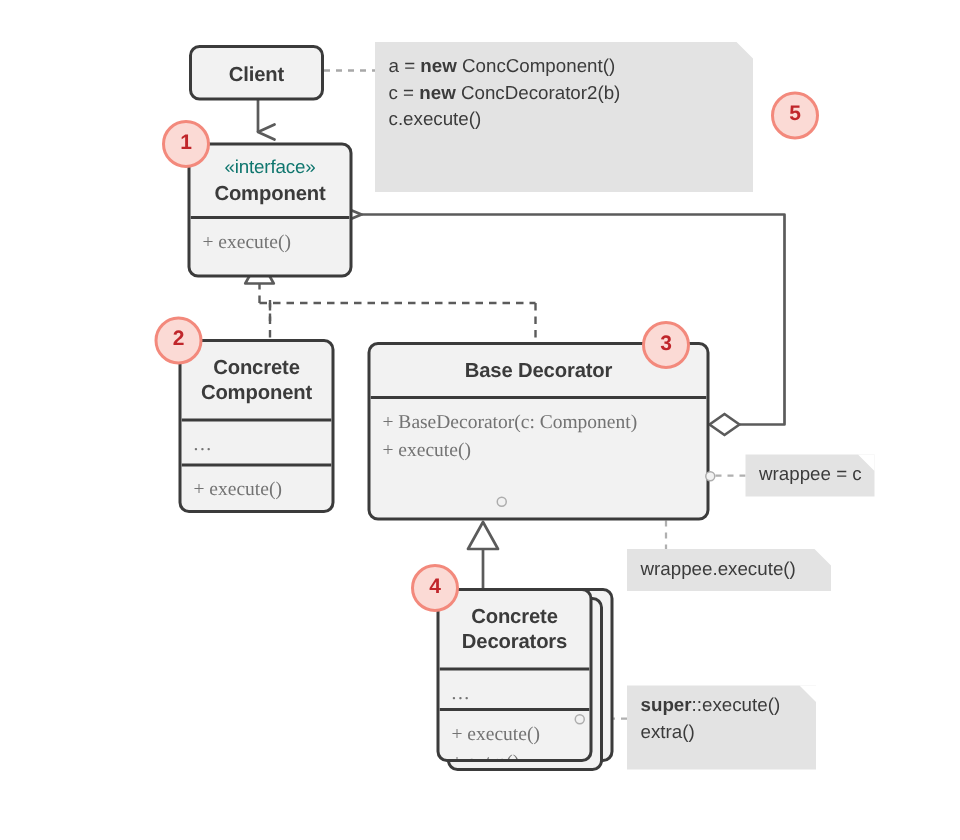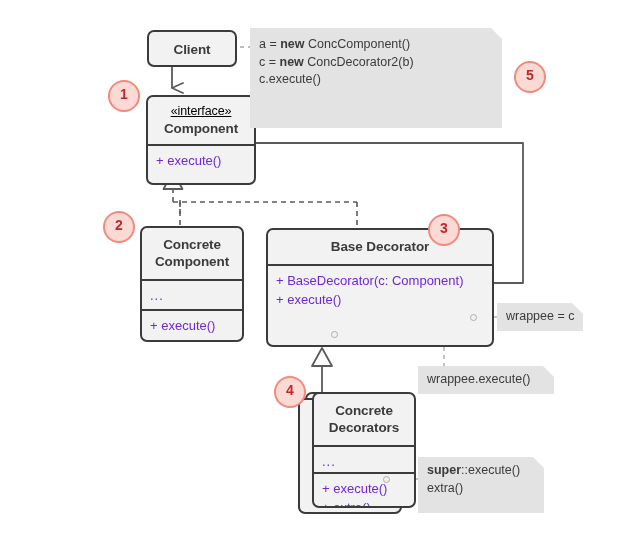--- a/index.html
+++ b/index.html
@@ -28,54 +28,53 @@
 
   
   .uml-box {
     position: absolute;
     box-sizing: border-box;
     background: #f2f2f2;
     border: 2.2px solid #3b3b3b;
     border-radius: 7px;
     overflow: hidden;
     z-index: 5;
-    margin-left: 21px;
   }
   .uml-title {
     box-sizing: border-box;
     text-align: center;
     font-weight: bold;
     font-size: 13.5px;
     color: #3b3b3b;
     line-height: 17px;
     padding: 7px 6px 8px 6px;
     letter-spacing: -0.1px;
   }
   .uml-stereo {
     display: block;
     font-weight: normal;
     font-size: 12.5px;
-    color: #000000;
+    color: #0f766e;
     line-height: 17px;
-    text-decoration: underline;
   }
   .uml-sec {
     box-sizing: border-box;
     border-top: 2.2px solid #3b3b3b;
     font-size: 13px;
     color: #3b3b3b;
     padding: 5px 8px 6px 8px;
     line-height: 17px;
     position: relative;
   }
   .uml-row {
     font-size: 13px;
-    color: #6d28d9;
+    color: #737373;
     line-height: 19px;
     white-space: nowrap;
+    font-family: Liberation Serif, serif;
   }
   .dots { letter-spacing: 1px; }
 
   
   .stack-layer {
     position: absolute;
     box-sizing: border-box;
     background: #f2f2f2;
     border: 2.2px solid #3b3b3b;
     border-radius: 7px;

